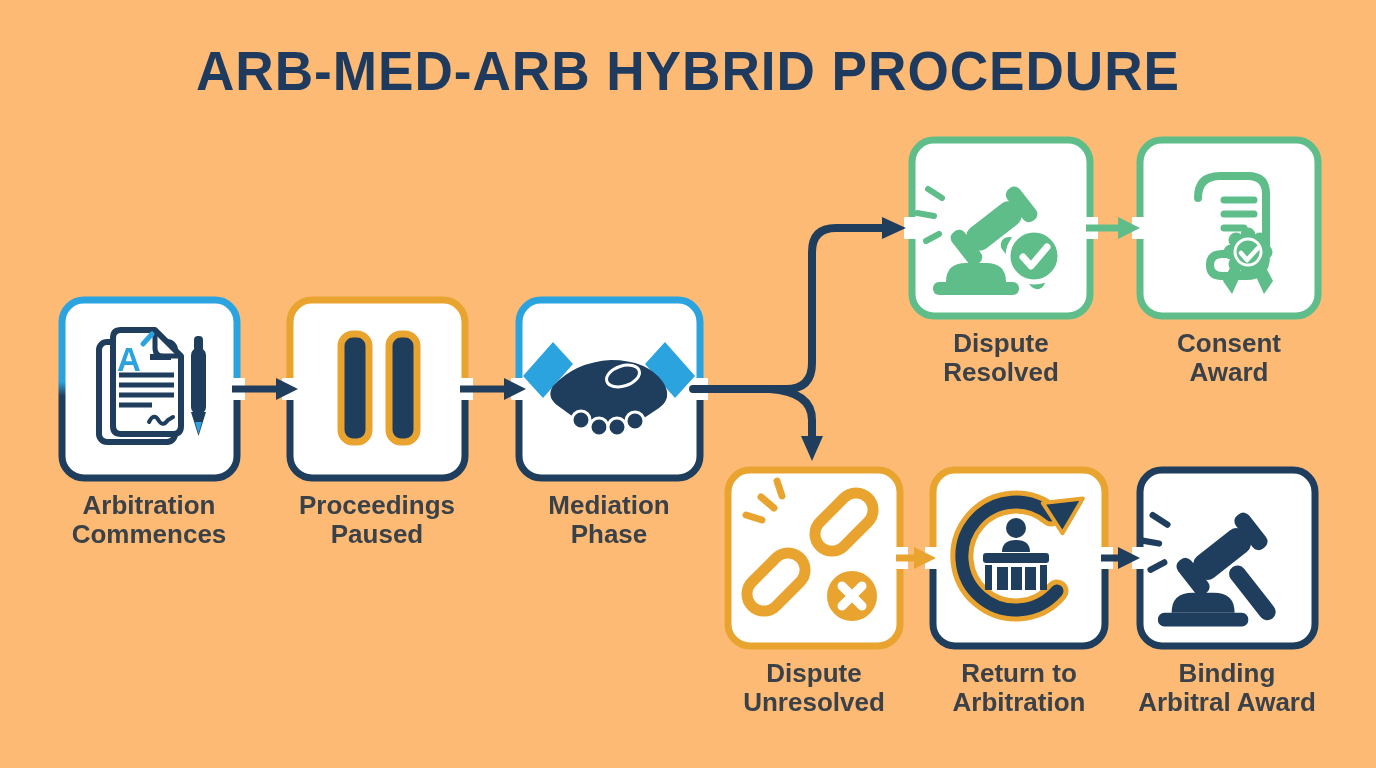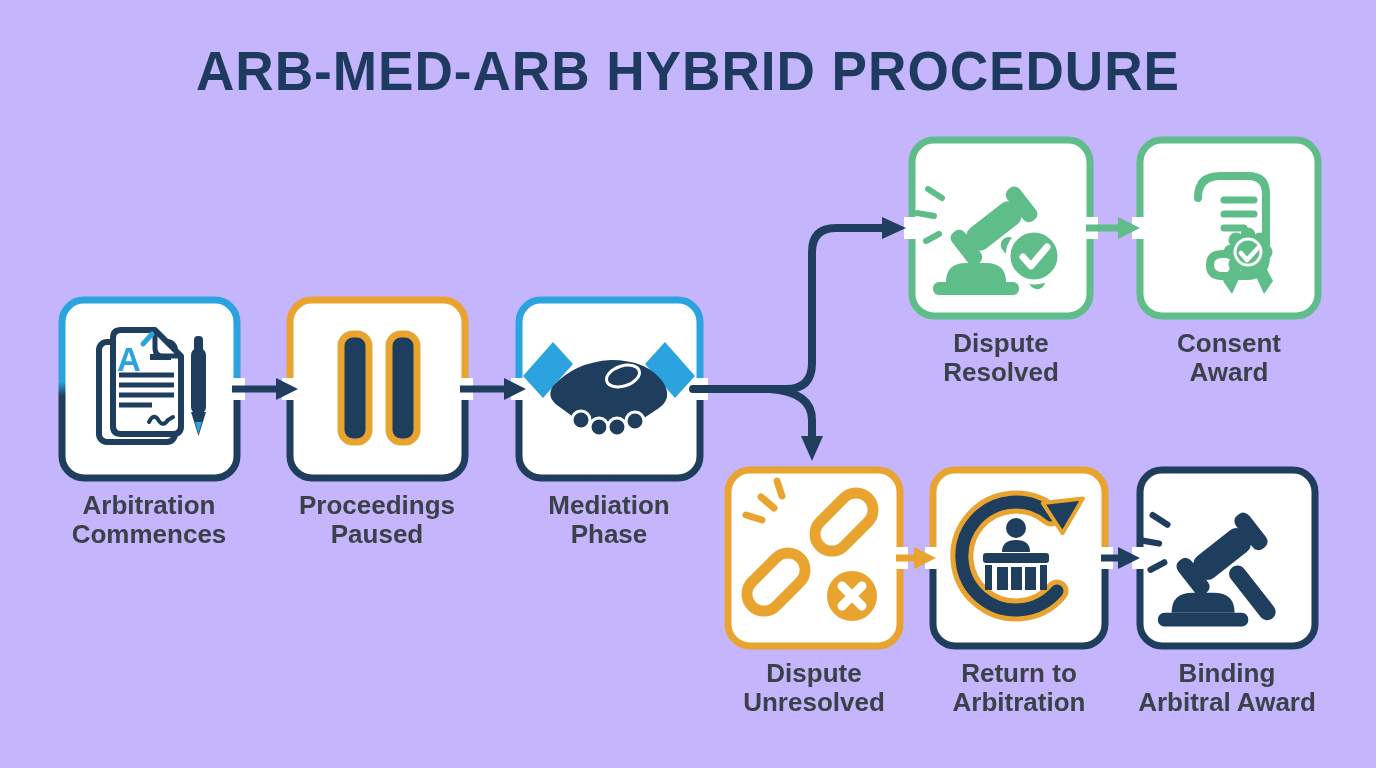--- a/index.html
+++ b/index.html
@@ -1,17 +1,17 @@
 <!DOCTYPE html>
 <html><head>
 <meta charset="utf-8">
 <style>
   html,body{margin:0;padding:0;background:#ffffff;}
   body{font-family:"Liberation Sans", sans-serif;}
-  .stage{width:1376px;height:768px;position:relative;background:#c4b5fd;overflow:hidden;}
+  .stage{width:1376px;height:768px;position:relative;background:#fdba74;overflow:hidden;}
   svg{display:block;}
   .title-text{font-family:"Liberation Sans", sans-serif;font-weight:bold;font-size:56px;fill:#1E3A5E;letter-spacing:1px;}
   .node-label{font-family:"Liberation Sans", sans-serif;font-weight:bold;font-size:26px;fill:#3A4148;}
 </style>
 </head>
 <body>
 
 <div class="stage">
 <svg width="1376" height="768" viewBox="0 0 1376 768">
   <defs>

